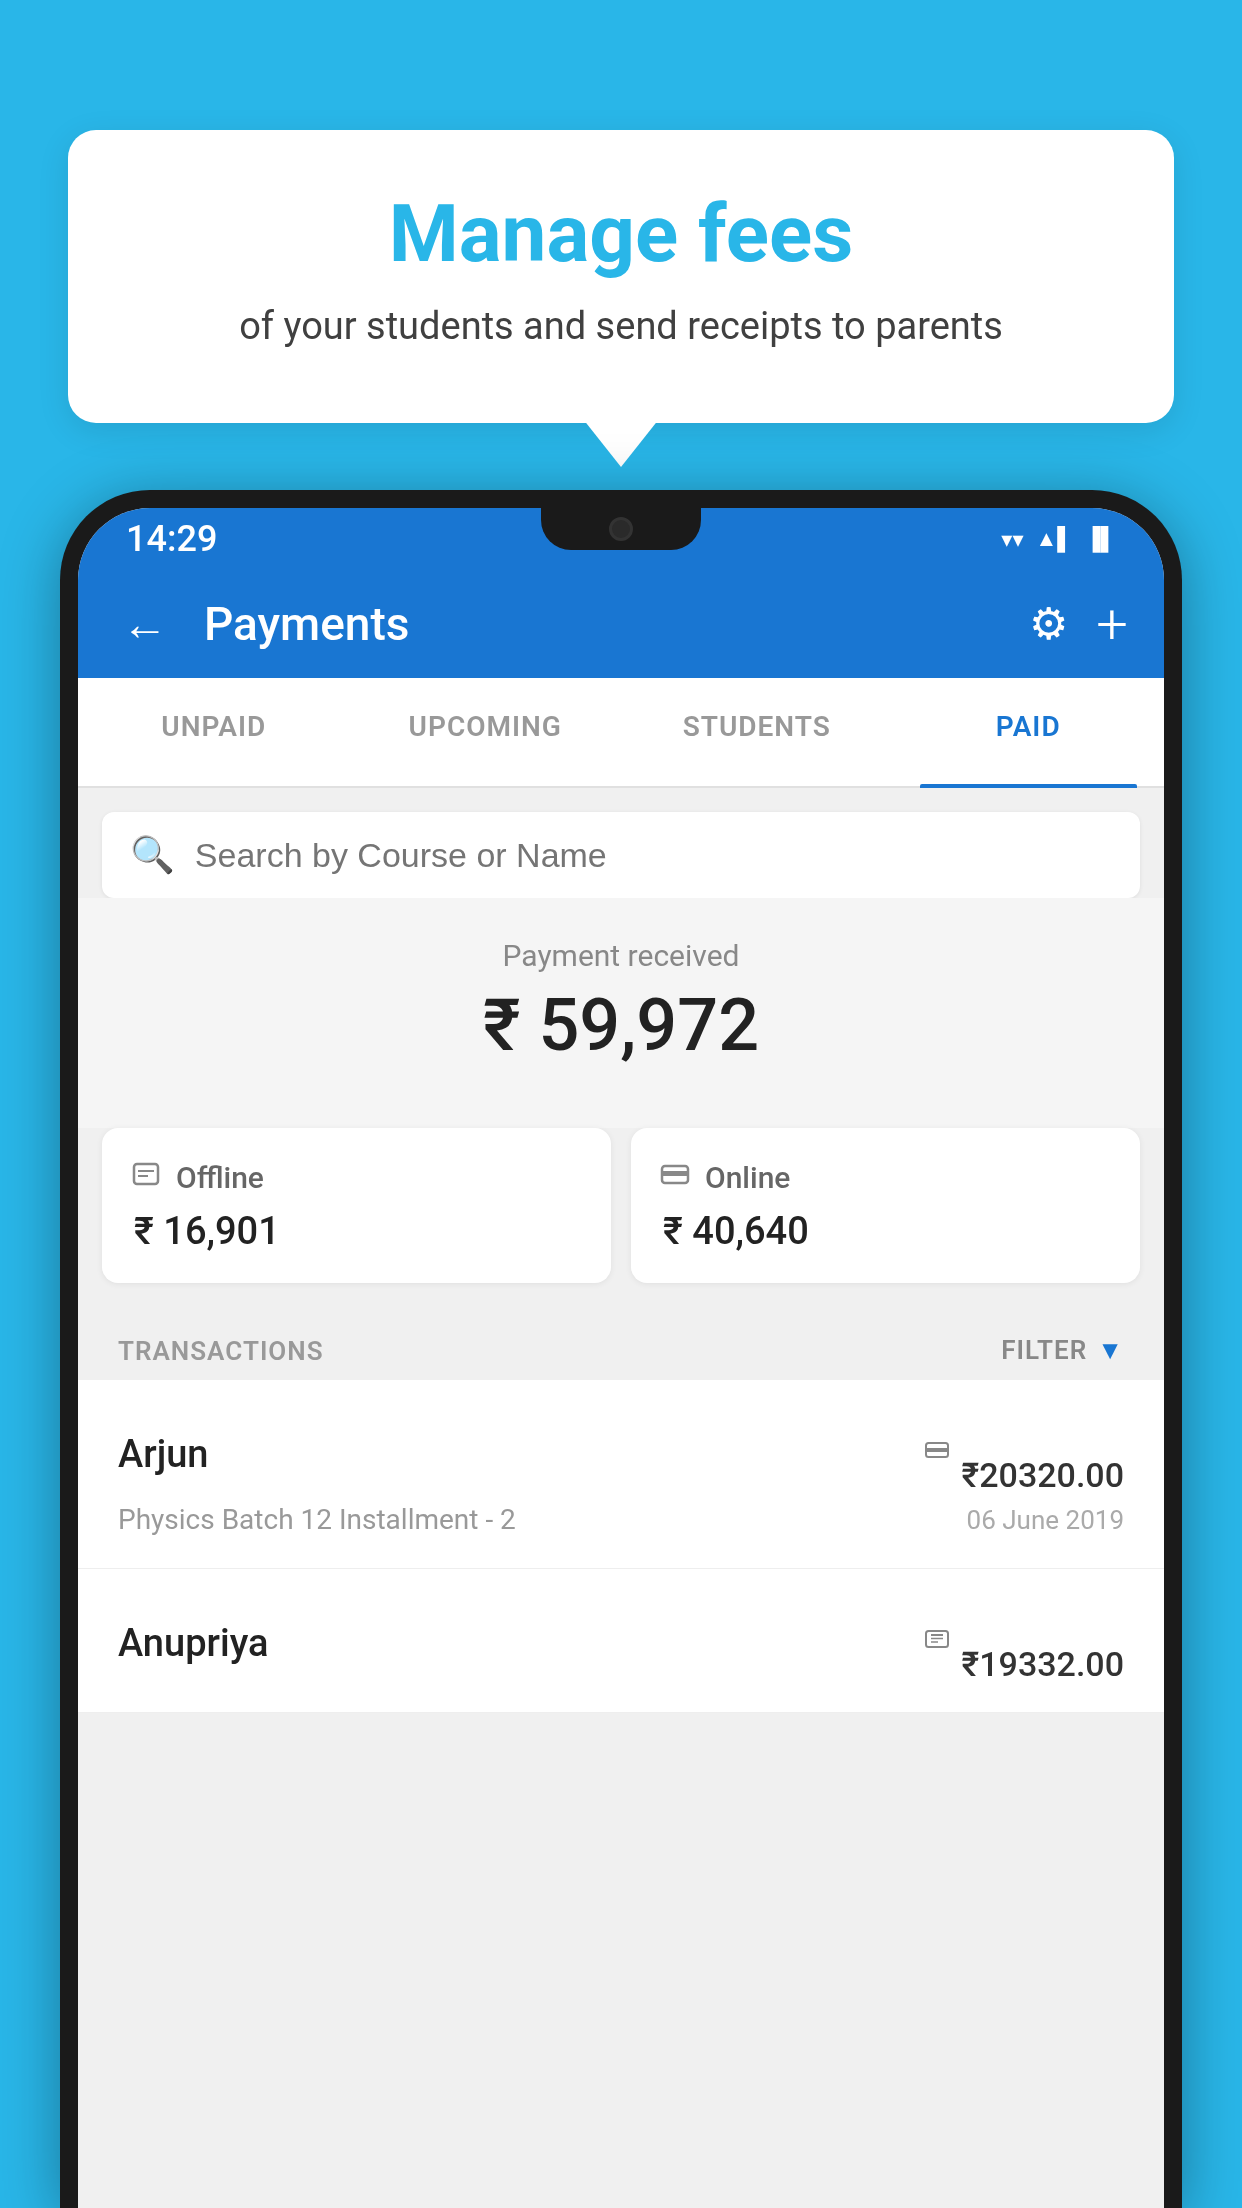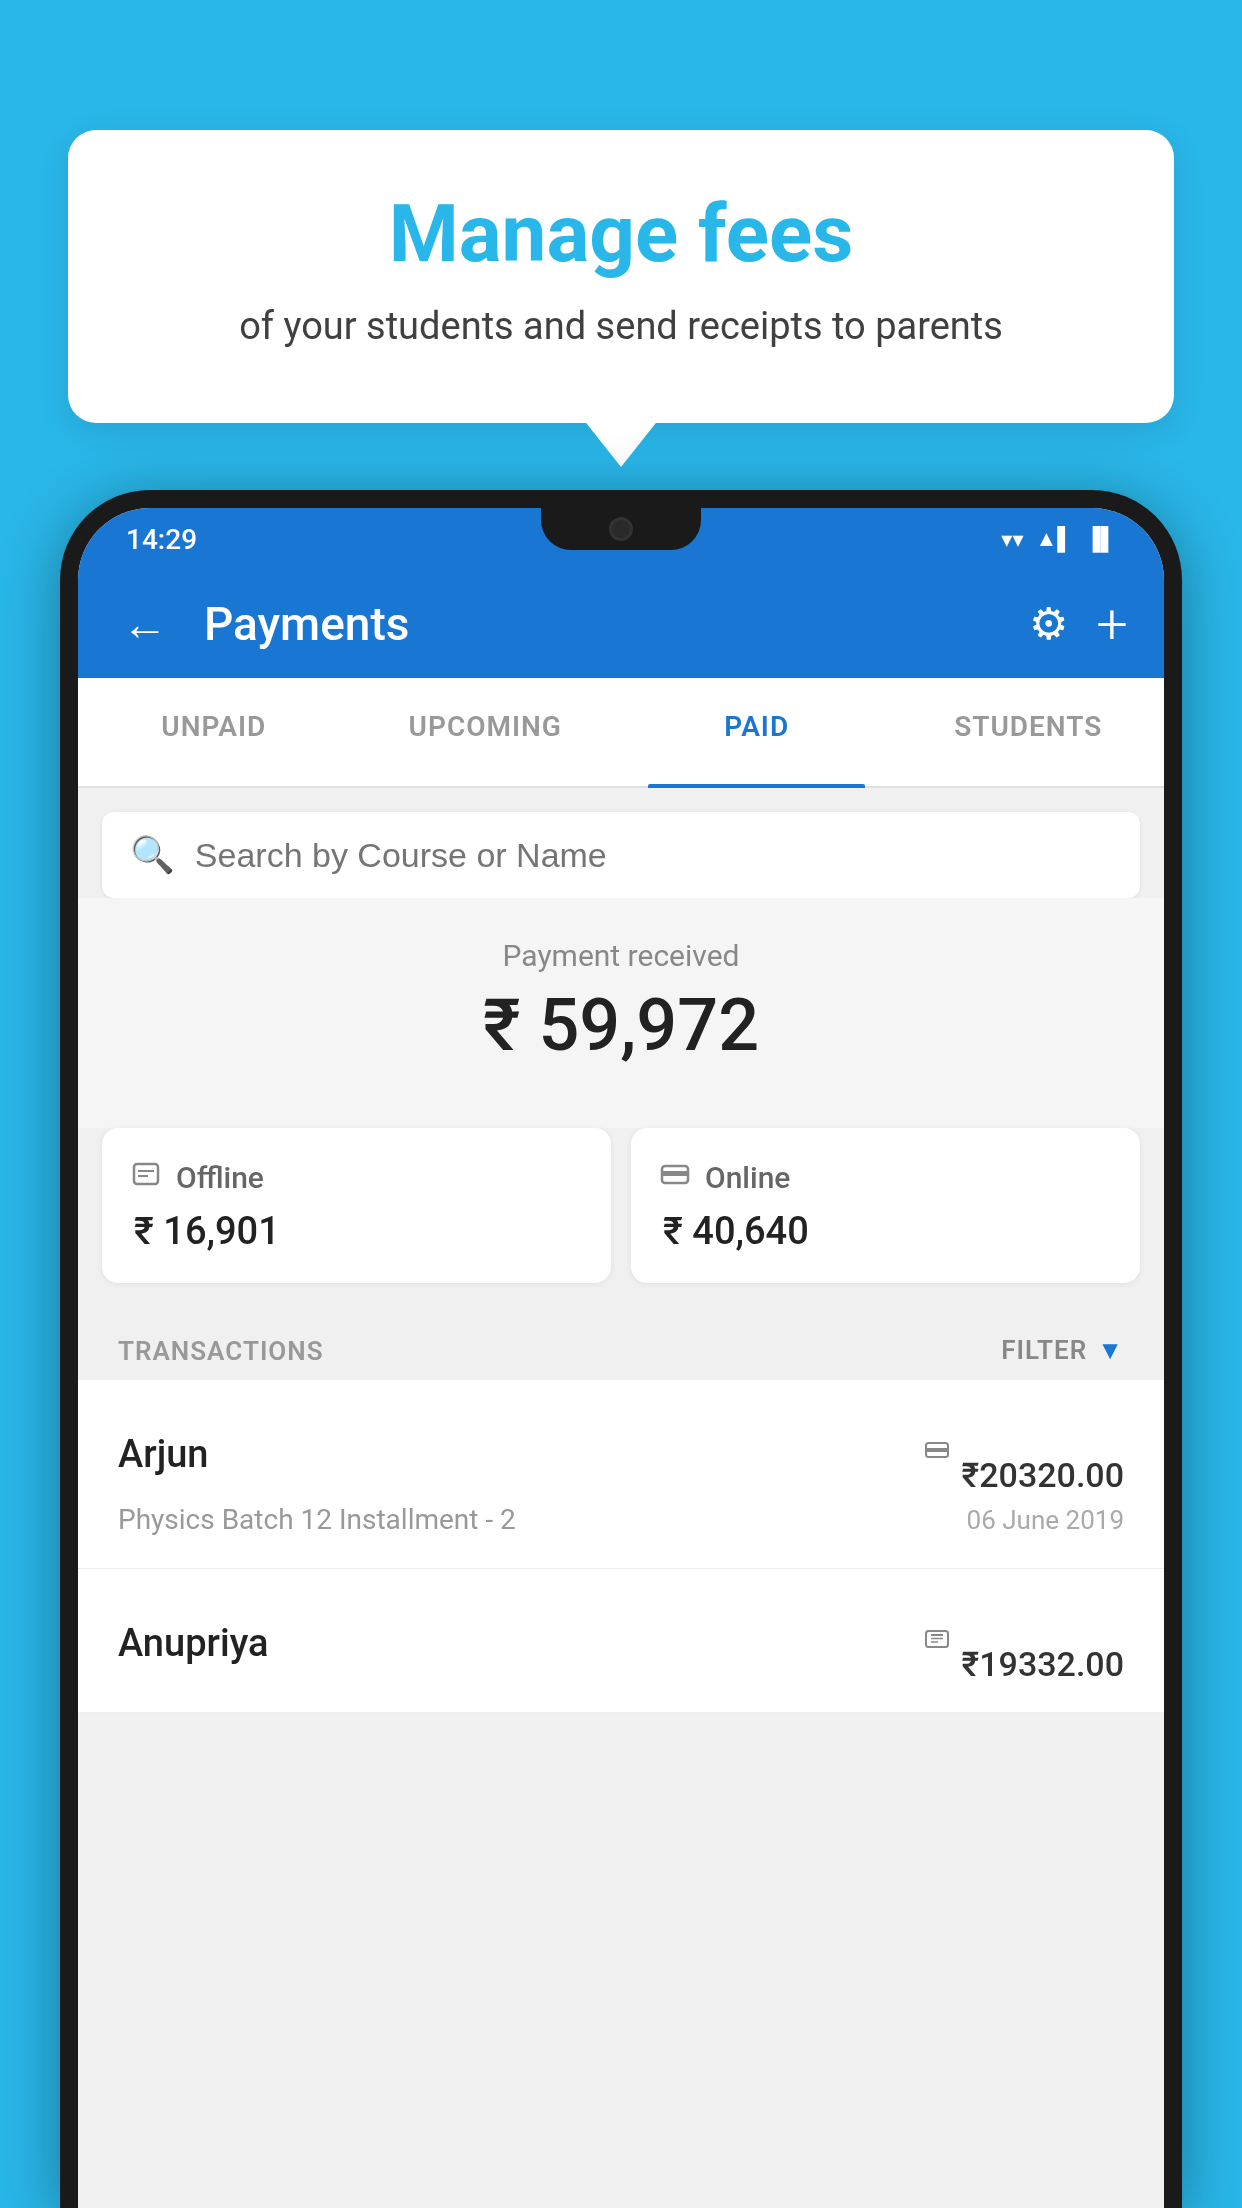--- a/index.html
+++ b/index.html
@@ -103,21 +103,21 @@
     .status-bar {
       background: #1976d2;
       height: 62px;
       display: flex;
       align-items: center;
       justify-content: space-between;
       padding: 0 48px;
     }
     .status-time {
       color: #fff;
-      font-size: 28px;
+      font-size: 36px;
       font-weight: 500;
       text-align: right;
     }
     .status-icons {
       display: flex;
       align-items: center;
       gap: 12px;
     }
     .status-icons span {
       color: #fff;
@@ -380,22 +380,22 @@
       <span class="app-bar-title">Payments</span>
       <div class="app-bar-actions">
         <span class="app-bar-action gear-unicode">⚙</span>
         <span class="app-bar-action" style="font-size:56px;font-weight:300;">+</span>
       </div>
     </div>
 
     <div class="tabs-bar">
       <div class="tab-item">UNPAID</div>
       <div class="tab-item">UPCOMING</div>
+      <div class="tab-item">STUDENTS</div>
       <div class="tab-item active">PAID</div>
-      <div class="tab-item">STUDENTS</div>
     </div>
 
     <div class="content-area">
 
       <div class="search-bar">
         <span class="search-icon-wrap">🔍</span>
         <input class="search-input" type="text" placeholder="Search by Course or Name" style="">
       </div>
 
       <div class="payment-summary">

